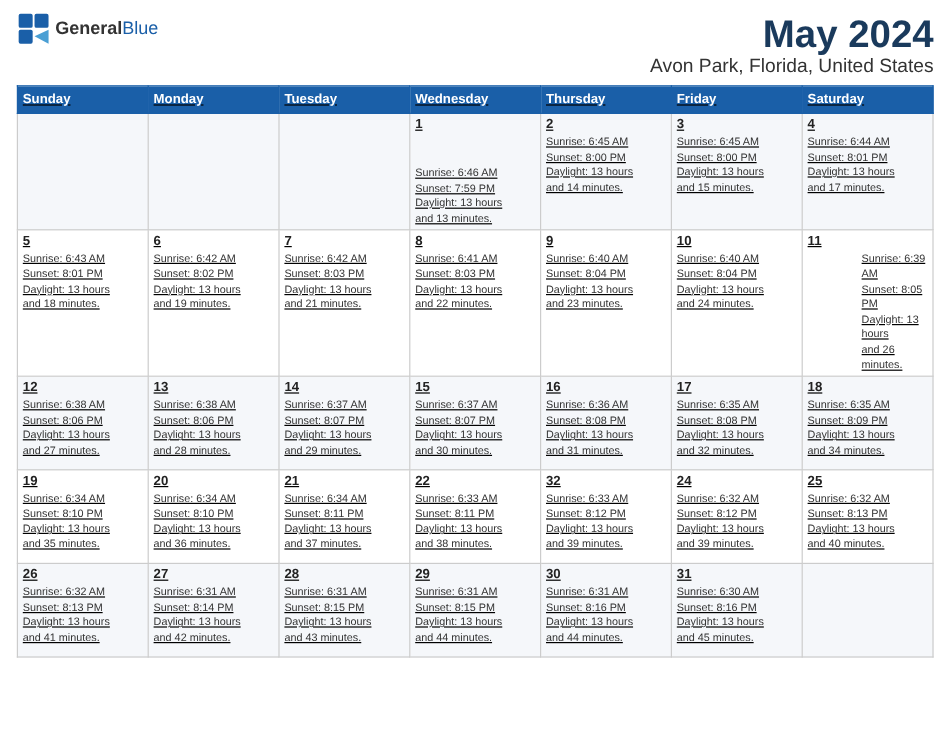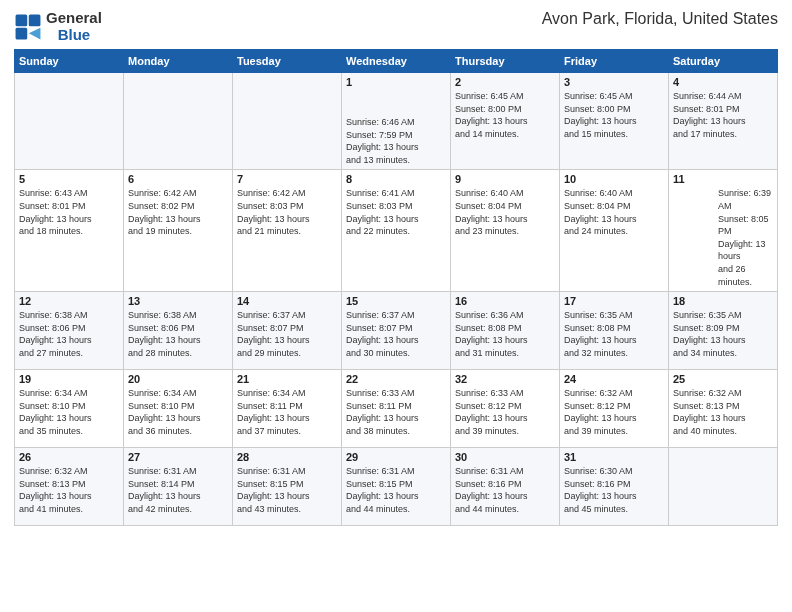--- a/index.html
+++ b/index.html
@@ -22,32 +22,31 @@
       align-items: flex-start;
       margin-bottom: 6px;
     }
     .logo {
       display: flex;
       align-items: center;
       gap: 4px;
     }
     .logo-text {
       display: flex;
-      flex-direction: column;
+      flex-direction: row;
       line-height: 1.1;
-      text-align: center;
     }
     .logo-general {
       font-size: 15px;
       font-weight: bold;
       color: #333;
     }
     .logo-blue {
       font-size: 15px;
-      font-weight: bold;
+      font-weight: normal;
       color: #1a5fa8;
     }
     .logo-icon {
       width: 28px;
       height: 28px;
     }
     .title-area {
       text-align: right;
     }
     .main-title {
@@ -56,20 +55,21 @@
       color: #1a3a5c;
     }
     .subtitle {
       font-size: 16px;
       color: #333;
     }
     table {
       width: 100%;
       border-collapse: collapse;
       table-layout: fixed;
+      text-decoration: underline;
     }
     thead th {
       background: #1a5fa8;
       color: #fff;
       font-size: 11px;
       font-weight: bold;
       padding: 5px 4px;
       text-align: left;
       border: 1px solid #1a5fa8;
     }
@@ -111,20 +111,21 @@
         <rect x="19" y="2" width="15" height="15" rx="2" fill="#1a5fa8"></rect>
         <rect x="2" y="19" width="15" height="15" rx="2" fill="#1a5fa8"></rect>
         <polygon points="19,26 34,19 34,34" fill="#4a9fd4"></polygon>
       </svg>
       <div class="logo-text">
         <span class="logo-general">General</span>
         <span class="logo-blue">Blue</span>
       </div>
     </div>
     <div class="title-area">
+      <div class="main-title">May 2024</div>
       <div class="subtitle">Avon Park, Florida, United States</div>
     </div>
   </div>
 
   <table>
     <thead>
       <tr>
       <th>Sunday</th>
           <th>Monday</th>
           <th>Tuesday</th>

